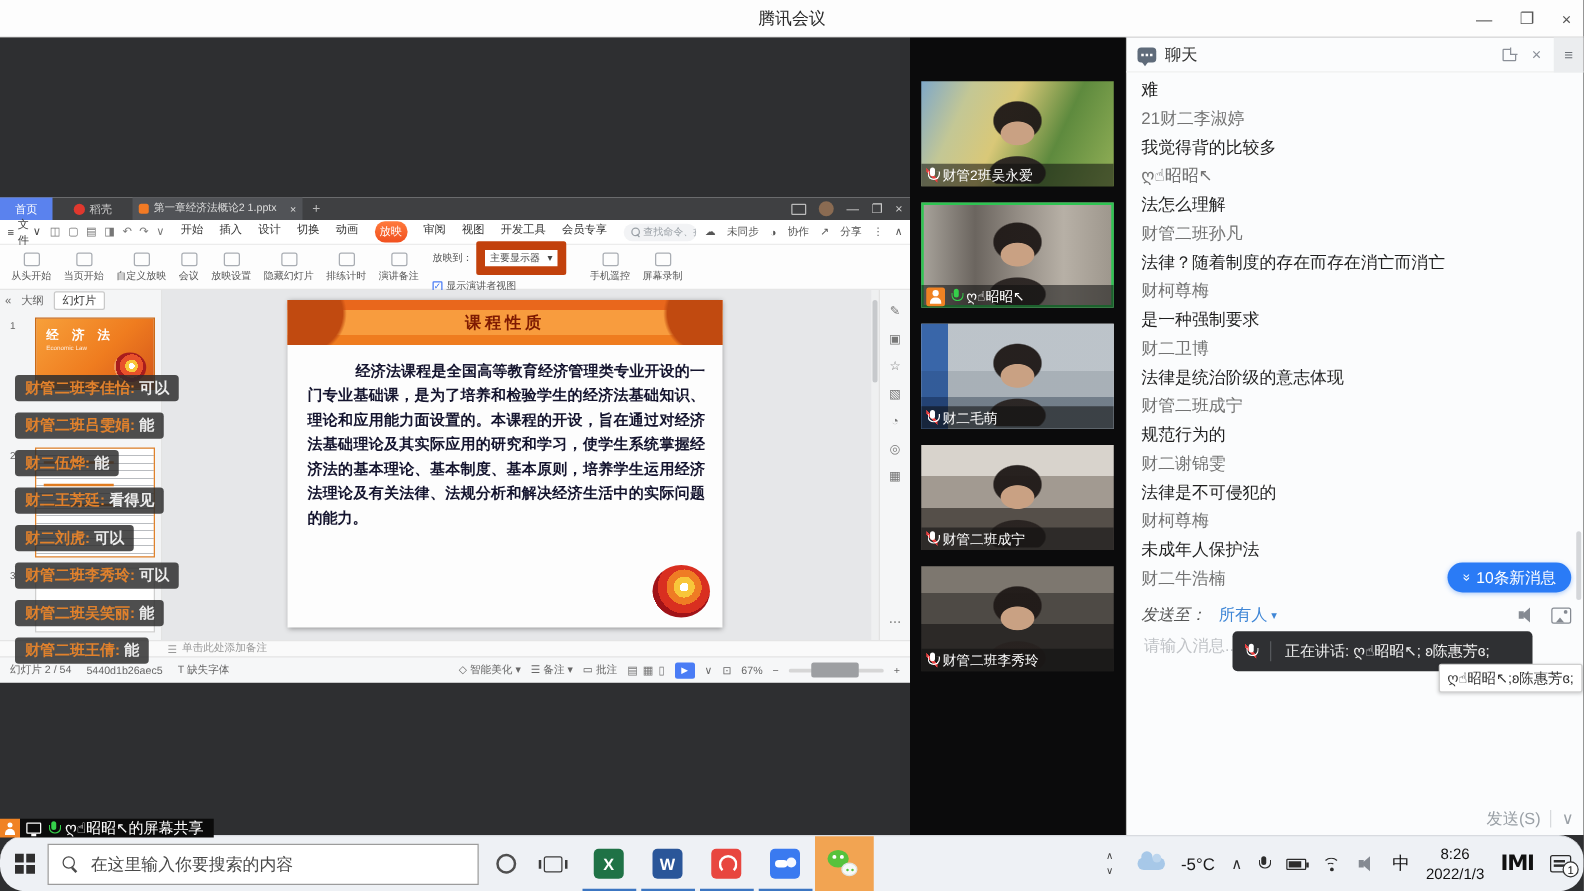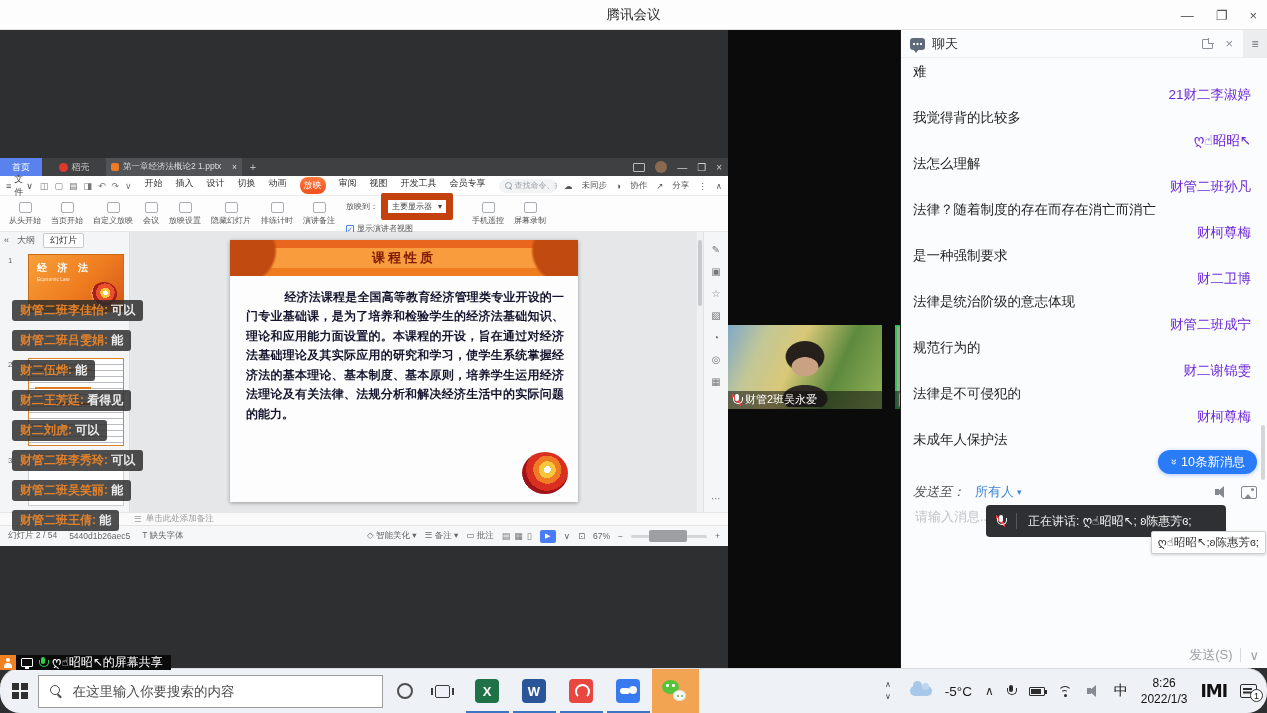--- a/index.html
+++ b/index.html
@@ -105,21 +105,21 @@
   .sb-chip{background:#0b0b0b;display:flex;align-items:center;gap:5px;padding:0 8px 0 5px;color:#fff;font-size:12px;}
   .screen-ico{width:12px;height:9px;border:1px solid #fff;border-radius:1px;position:relative;flex:none;}
   .screen-ico::after{content:"";position:absolute;left:3px;bottom:-3px;width:4px;height:2px;background:#fff;}
 
   
   .pers{position:relative;width:10px;height:10px;flex:none;}
   .pers::before{content:"";position:absolute;left:3px;top:0;width:4px;height:4px;border-radius:50%;background:#fff;}
   .pers::after{content:"";position:absolute;left:1px;top:5px;width:8px;height:5px;border-radius:4px 4px 0 0;background:#fff;}
 
   
-  .videos{position:absolute;left:728px;top:30px;width:172px;height:638px;background:#0b0b0c;display:flex;flex-direction:row;align-items:center;padding-top:35px;gap:13px;}
+  .videos{position:absolute;left:728px;top:30px;width:172px;height:638px;background:#0b0b0c;display:flex;flex-direction:column;align-items:center;padding-top:35px;gap:13px;}
   .tile{position:relative;width:154px;height:84px;flex:none;overflow:hidden;background:#333;}
   .tile.speaking{outline:2px solid #2ec452;outline-offset:-2px;}
   .tile .person{position:absolute;left:50%;top:12%;transform:translateX(-50%);width:70px;height:72px;
     background:
       radial-gradient(ellipse 32% 22% at 50% 44%,#c9a183 0 58%,transparent 62%),
       radial-gradient(ellipse 46% 36% at 50% 30%,rgba(32,26,24,.96) 0 58%,transparent 62%),
       radial-gradient(ellipse 52% 30% at 50% 88%,rgba(40,34,32,.95) 0 60%,transparent 64%);}
   .tlabel{position:absolute;left:0;right:0;bottom:0;height:18px;background:rgba(15,15,15,.55);display:flex;align-items:center;gap:4px;padding:0 4px;color:#fff;font-size:11px;white-space:nowrap;}
   .host-badge{display:none;width:15px;height:15px;background:#f08223;border-radius:2px;position:relative;flex:none;}
   .host-badge::before{content:"";position:absolute;left:5px;top:2px;width:5px;height:5px;border-radius:50%;background:#fff;}
@@ -149,21 +149,21 @@
   .chatbub::before{content:"";position:absolute;left:3px;top:5px;width:2px;height:2px;background:#fff;box-shadow:3.5px 0 #fff,7px 0 #fff;}
   .chatbub::after{content:"";position:absolute;left:3px;bottom:-3px;border-left:3px solid transparent;border-right:3px solid transparent;border-top:4px solid #5f6b7a;}
   .chat-title{font-size:13px;color:#333;}
   .ch-right{margin-left:auto;display:flex;align-items:center;height:100%;}
   .popout{width:11px;height:10px;border:1px solid #8a8f98;border-radius:1px;position:relative;margin-right:12px;}
   .popout::after{content:"";position:absolute;right:-2px;top:-2px;width:5px;height:5px;background:#fbfcfd;border-left:1px solid #8a8f98;border-bottom:1px solid #8a8f98;}
   .ch-close{color:#8a8f98;font-size:13px;margin-right:10px;}
   .ch-menu{width:24px;height:28px;background:#ebedef;display:flex;align-items:center;justify-content:center;color:#6a6f76;font-size:12px;}
   .msgs{position:absolute;left:12px;top:33px;right:16px;}
   .chat-row{height:23px;line-height:18px;font-size:13.5px;white-space:nowrap;overflow:hidden;}
-  .chat-row.name{color:#6d28d9;text-align:right;}
+  .chat-row.name{color:#737373;}
   .chat-row.msg{color:#1f1f1f;}
   .newpill{position:absolute;right:10px;top:420px;height:24px;background:#2a7bf6;border-radius:13px;color:#fff;font-size:12.5px;display:flex;align-items:center;gap:5px;padding:0 12px;box-shadow:0 1px 4px rgba(42,123,246,.4);}
   .dblchev{display:inline-block;transform:rotate(-90deg);font-size:11px;}
   .sendto{position:absolute;left:12px;top:452px;right:10px;height:20px;display:flex;align-items:center;font-size:13px;}
   .sendto .lbl{color:#555;font-style:italic;}
   .sendto .val{color:#3f86d6;margin-left:10px;display:flex;align-items:center;gap:3px;}
   .sendto .caret{font-size:9px;}
   .sendto-icons{margin-left:auto;display:flex;align-items:center;gap:12px;}
   .spk{position:relative;width:14px;height:12px;}
   .spk::before{content:"";position:absolute;left:0;top:3px;width:4px;height:6px;background:#858a92;}

